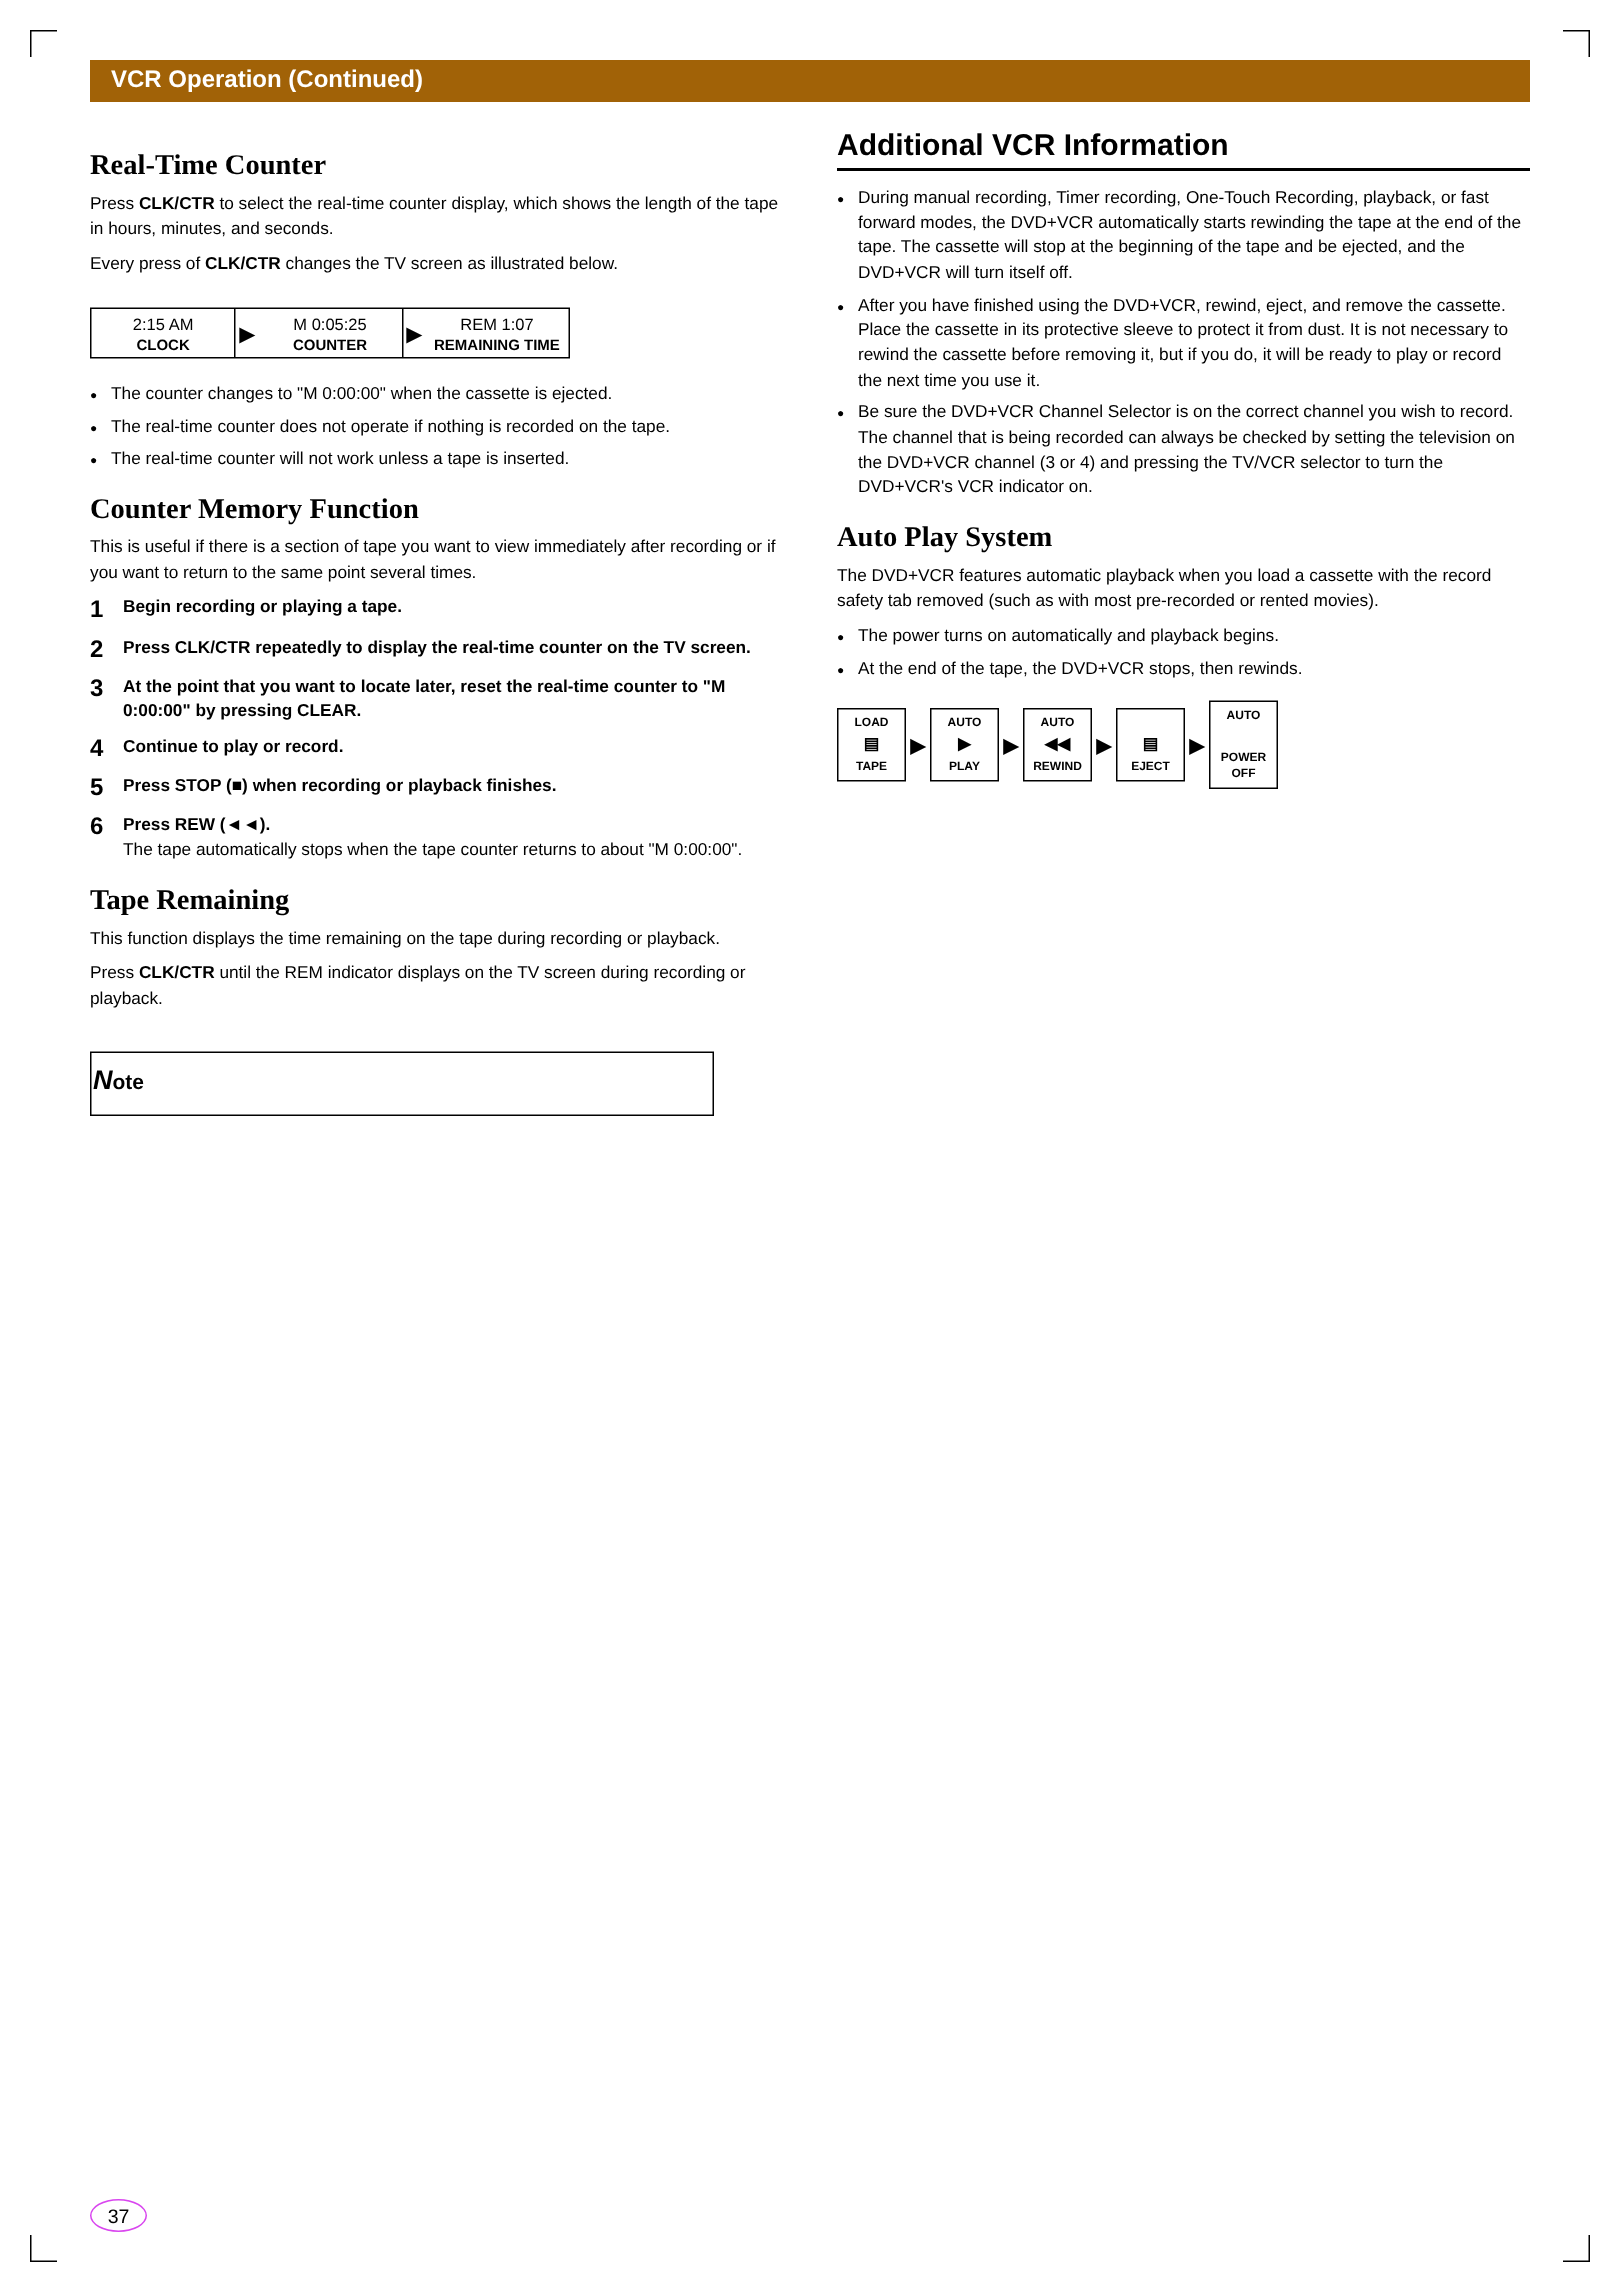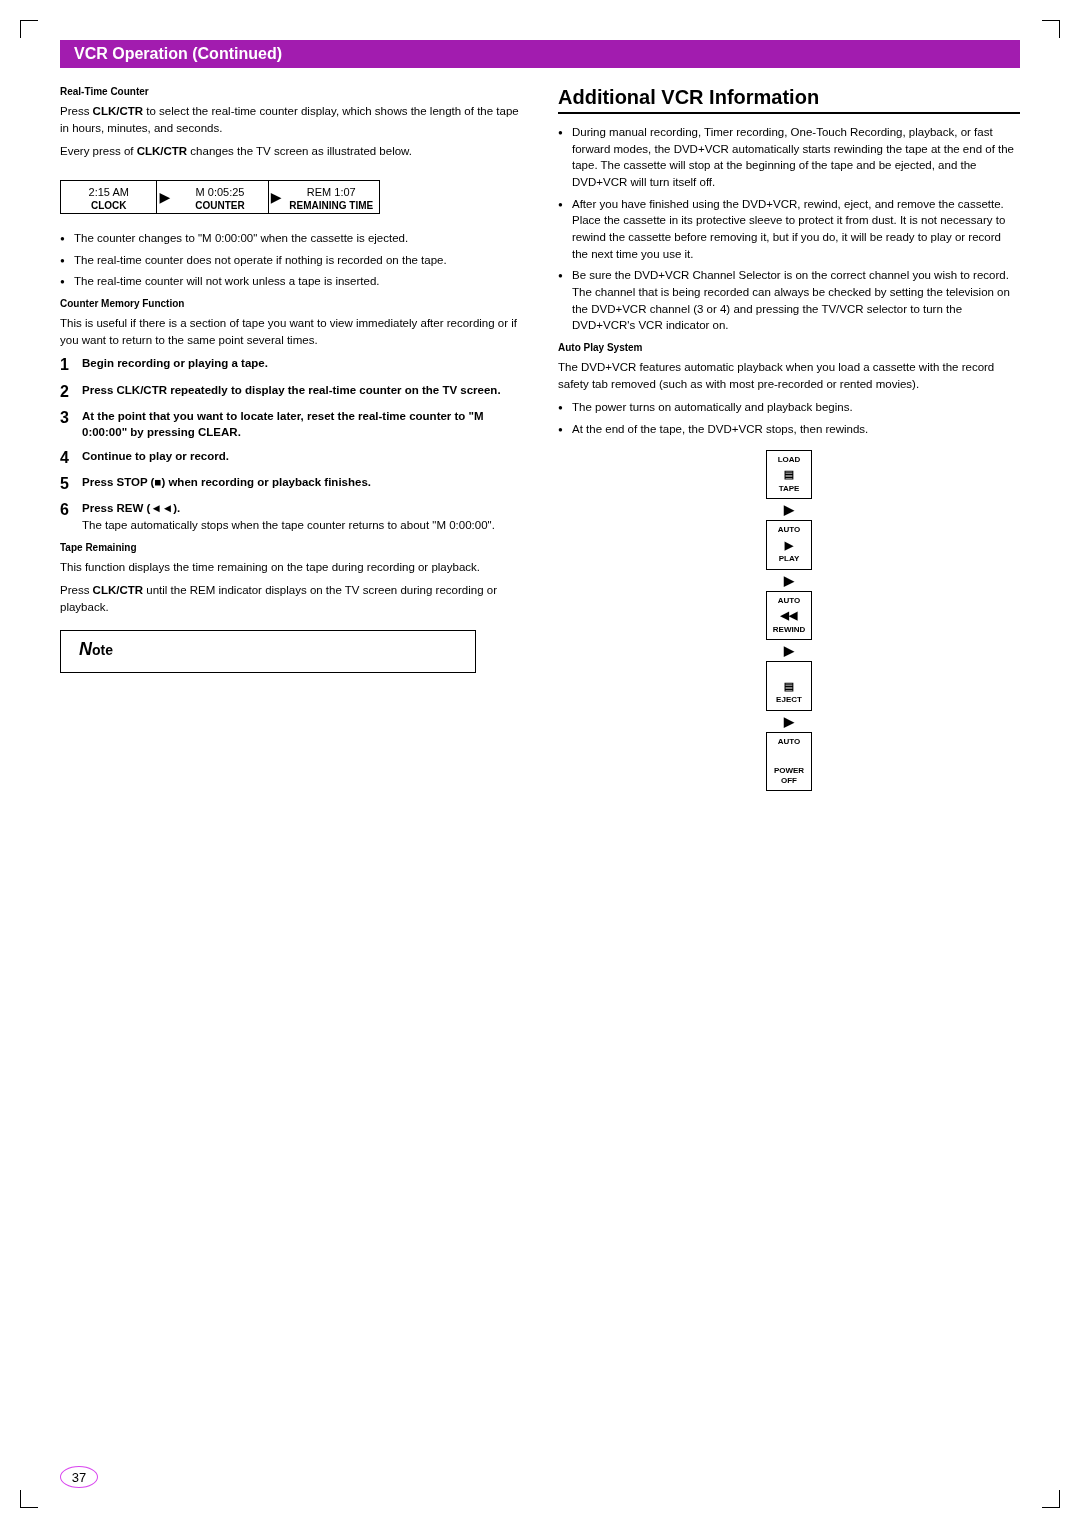--- a/index.html
+++ b/index.html
@@ -26,21 +26,21 @@
       border-color: #000;
       border-style: solid;
     }
     .corner-tl { top: 20px; left: 20px; border-width: 1px 0 0 1px; }
     .corner-tr { top: 20px; right: 20px; border-width: 1px 1px 0 0; }
     .corner-bl { bottom: 20px; left: 20px; border-width: 0 0 1px 1px; }
     .corner-br { bottom: 20px; right: 20px; border-width: 0 1px 1px 0; }
 
     
     .header-bar {
-      background: #a21caf;
+      background: #a16207;
       color: #fff;
       font-size: 16px;
       font-weight: bold;
       padding: 5px 14px;
       margin-bottom: 18px;
       display: inline-block;
       width: 100%;
     }
 
     
@@ -54,24 +54,25 @@
 
     
     .section-title {
       font-size: 20px;
       font-weight: bold;
       border-bottom: 2px solid #000;
       margin-bottom: 10px;
       padding-bottom: 3px;
     }
     .subsection-title {
-      font-size: 10px;
+      font-size: 19px;
       font-weight: bold;
       margin-bottom: 6px;
-      margin-top: 0;
+      margin-top: 14px;
+      font-family: Liberation Serif, serif;
     }
 
     p { margin-bottom: 7px; line-height: 1.45; }
 
     
     .bullet-list { list-style: none; padding: 0; margin-bottom: 8px; }
     .bullet-list li {
       padding-left: 14px;
       position: relative;
       margin-bottom: 5px;
@@ -121,40 +122,39 @@
     .counter-label { font-size: 10px; font-weight: bold; text-transform: uppercase; }
     .counter-arrow {
       display: flex;
       align-items: center;
       padding: 0 2px;
       font-size: 14px;
     }
 
     
     .note-box {
-      margin-top: 14px;
+      margin-top: 26px;
       border: 1px solid #000;
-      padding: 8px 18px;
+      padding: 8px 1px;
       width: 90%;
     }
     .note-title {
       font-size: 14px;
       font-weight: bold;
       margin-bottom: 4px;
     }
     .note-title span.note-n { font-size: 18px; font-weight: bold; }
 
     
     .autoplay-diagram {
       display: flex;
       align-items: center;
       gap: 3px;
       margin-top: 12px;
       flex-wrap: wrap;
-      flex-direction: column;
     }
     .diag-box {
       border: 1px solid #000;
       text-align: center;
       font-size: 9px;
       font-weight: bold;
       padding: 4px 5px;
       min-width: 46px;
       line-height: 1.3;
       position: relative;

